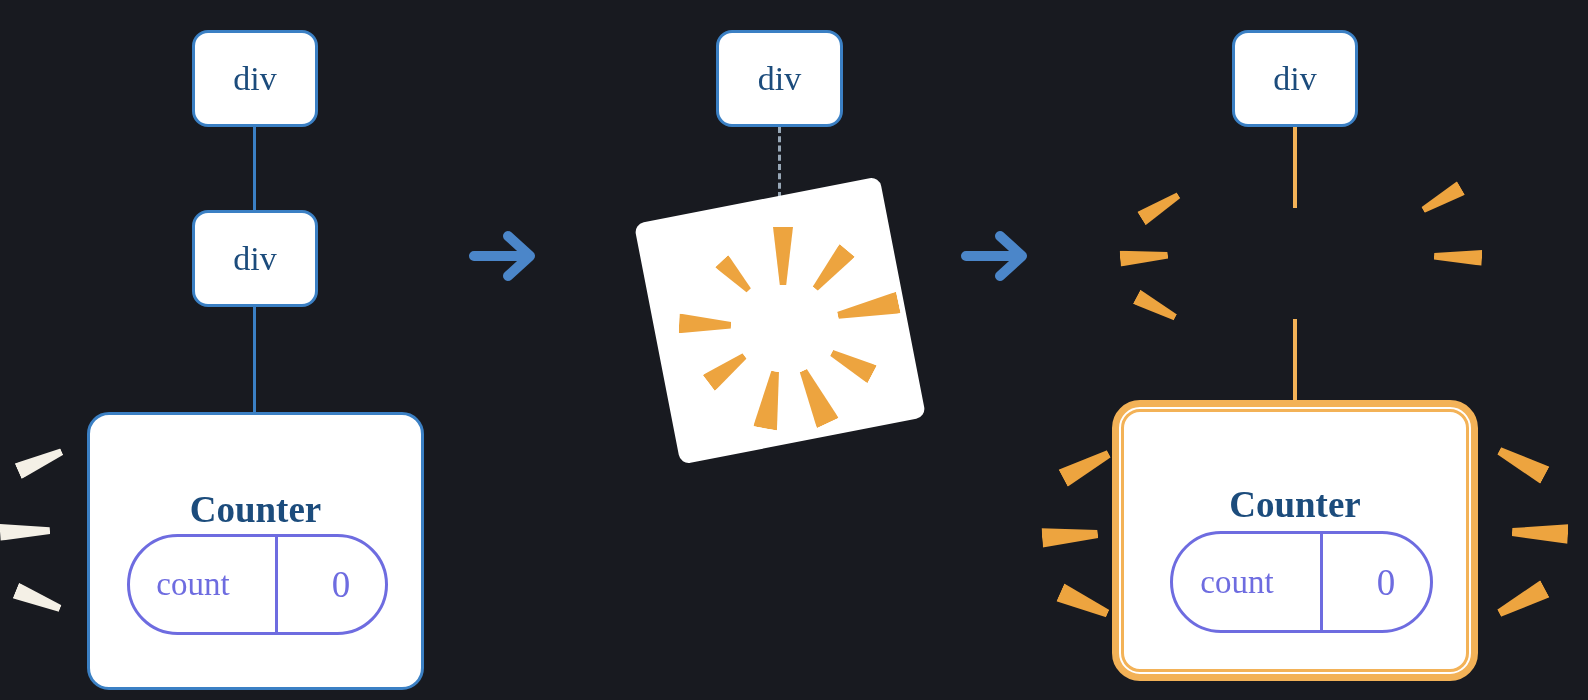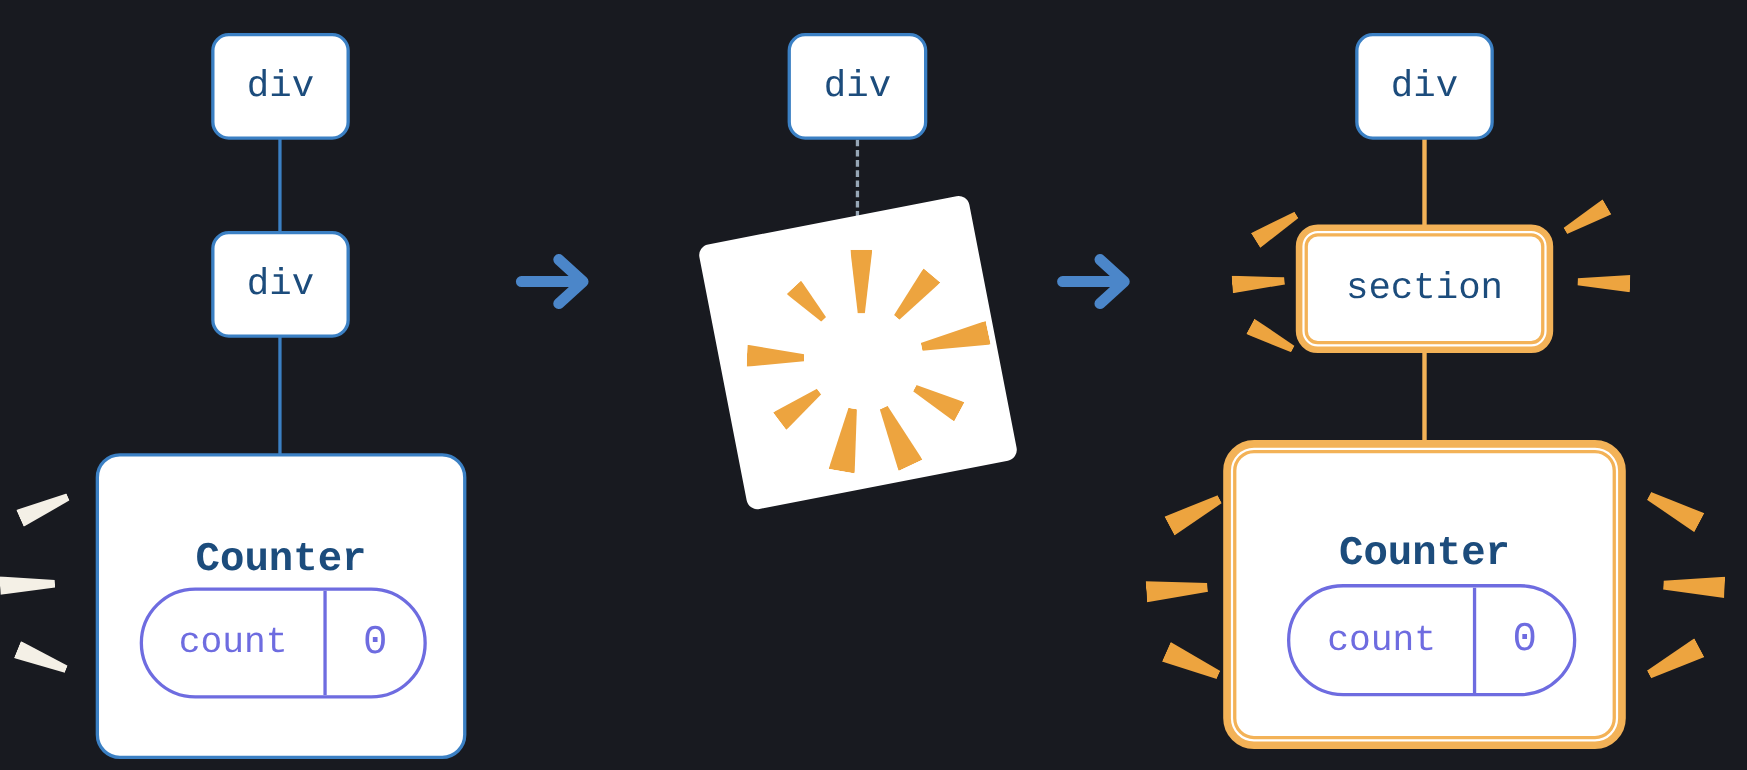--- a/index.html
+++ b/index.html
@@ -1,20 +1,20 @@
 <!DOCTYPE html>
 <html style="--canvas-background: #181a20; --node-border: #3b80c4; --node-text: #1c4c7c; --connector-blue: #3b80c4; --connector-dashed: #97a7b6; --arrow-blue: #4b86c9; --highlight-orange: #f3b257; --spark-orange: #eda43f; --spark-white: #f4f0e6; --state-purple: #6e6ce0; --box-white: #ffffff;"><head>
 <meta charset="utf-8">
 <style>
   * { margin:0; padding:0; box-sizing:border-box; }
   html,body { background: var(--canvas-background,#181a20); }
   .canvas {
     position:relative; width:1588px; height:700px;
     background: var(--canvas-background,#181a20);
-    font-family:Liberation Mono, monospace;
+    font-family:Liberation Serif, serif;
     overflow:hidden;
   }
   .layer { position:absolute; inset:0; }
 
   
   .node {
     position:absolute; background:var(--box-white,#fff);
     border:3px solid var(--node-border,#3b80c4);
     border-radius:16px;
     display:flex; align-items:center; justify-content:center;
@@ -35,21 +35,21 @@
   }
   .component-title {
     position:absolute; left:0; right:0; text-align:center;
     font-size:37px; font-weight:600; color:var(--node-text,#1c4c7c);margin-top:23px;
   }
 
   
   .state-pill {
     position:absolute; background:var(--box-white,#fff);
     border:3px solid var(--state-purple,#6e6ce0);
-    border-radius:60px; display:flex; overflow:hidden;
+    border-radius:60px; display:flex; overflow:hidden;gap:19px;
   }
   .state-key { flex:1; display:flex; align-items:center; justify-content:center;
     font-size:33px; color:var(--state-purple,#6e6ce0); }
   .state-divider { width:3px; background:var(--state-purple,#6e6ce0); }
   .state-value { width:88px; display:flex; align-items:center; justify-content:center;
     font-size:37px; color:var(--state-purple,#6e6ce0); }
 
   
   .highlight-box {
     position:absolute; background:var(--box-white,#fff);
@@ -155,25 +155,20 @@
   </svg>
 
   <div class="layer">
 
     <div class="node" style="left:1232px; top:30px; width:126px; height:97px">
       <span class="node-label">div</span>
     </div>
 
     <div class="connector orange" style="left:1293px; top:126px; height:82px"></div>
 
-    <div class="highlight-box" style="left:1178px; top:204px; width:234px; height:117px">
-      <div class="highlight-inner">
-        <span class="node-label">section</span>
-      </div>
-    </div>
 
     <div class="connector orange" style="left:1293px; top:319px; height:84px"></div>
 
     <div class="highlight-box big" style="left:1112px; top:400px; width:366px; height:281px">
       <div class="highlight-inner"></div>
       <div class="component-title" style="top:53px">Counter</div>
       <div class="state-pill" style="left:51px; top:124px; width:263px; height:102px">
         <span class="state-key">count</span>
         <span class="state-divider"></span>
         <span class="state-value">0</span>

